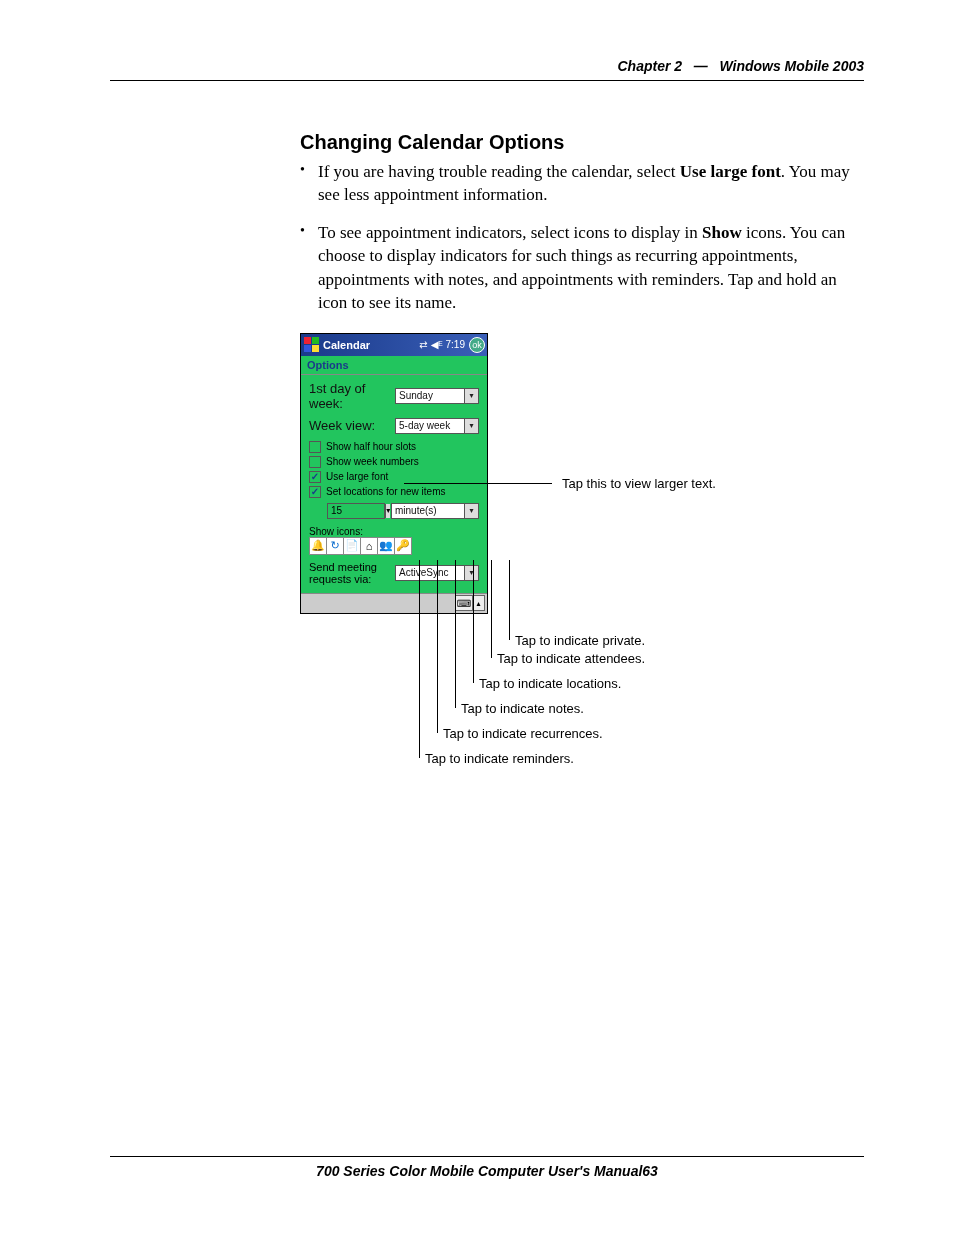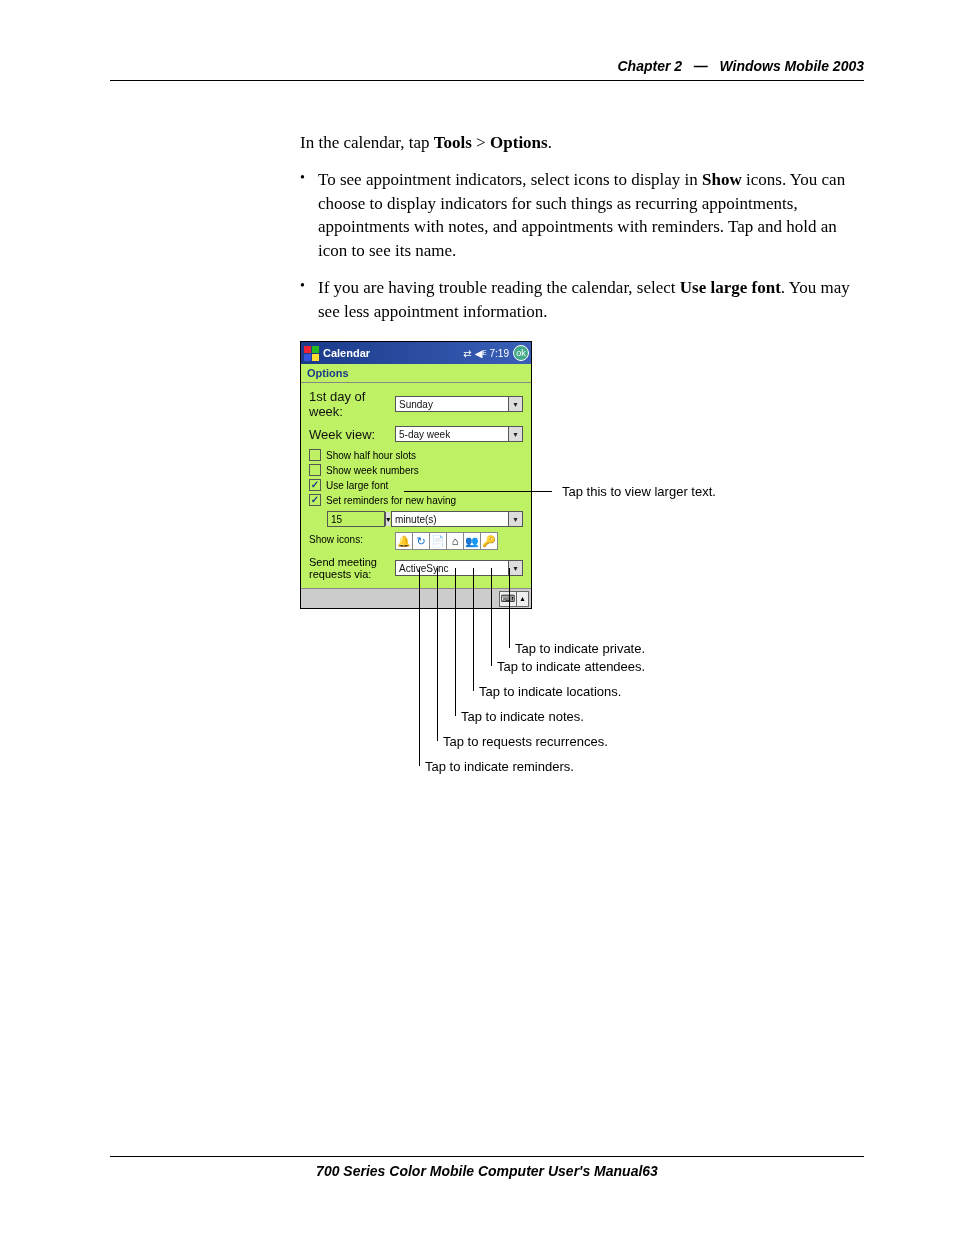--- a/index.html
+++ b/index.html
@@ -69,23 +69,23 @@
   .shot-wrap {
     position: relative;
     margin-top: 18px;
     width: 560px;
     height: 460px;
   }
   .device {
     position: absolute;
     left: 0;
     top: 0;
-    width: 232px;
+    width: 188px;
     border: 1px solid #000;
-    background: #bef264;
+    background: #22c55e;
     font-family: Tahoma, Arial, sans-serif;
     font-size: 11px;
   }
   .titlebar {
     background: linear-gradient(to right, #1a3a8a, #3a5fb8);
     color: #fff;
     display: flex;
     align-items: center;
     height: 22px;
     padding: 0 2px;
@@ -153,21 +153,21 @@
   .numrow { display:flex; align-items:center; margin: 5px 0 5px 18px; gap:6px;}
   .numdd {
     width: 58px; height:16px; border:1px solid #555; display:flex; align-items:center; font-size:10px;gap:40px;
   }
   .numdd .val { flex:1; padding:0 3px; }
   .numdd .arr {
     width:14px; height:14px; border-left:1px solid #555; background:#ddd;
     display:flex; align-items:center; justify-content:center; font-size:8px;
   }
   .iconrow {
-    display:flex; align-items:flex-start; margin-top:4px; margin-bottom:6px;
+    display:flex; align-items:flex-start; margin-top:4px; margin-bottom:6px;flex-direction:column;
   }
   .iconrow .lbl { width:86px; font-size:10px; padding-top:2px;}
   .iconbtns { display:flex; }
   .iconbtn {
     width:18px; height:18px; border:1px solid #888; margin-left:-1px;
     display:flex; align-items:center; justify-content:center; font-size:11px;
     background:#fff;
   }
   .iconbtn:first-child { margin-left:0; }
   .sendrow { display:flex; align-items:center; margin-top:4px;}
@@ -214,31 +214,29 @@
 
 <div class="page">
   <div class="header-line">
     <span>Chapter 2</span>
     &nbsp;&nbsp;<span>—</span>&nbsp;&nbsp;
     <span>Windows Mobile 2003</span>
   </div>
   <hr class="header-rule">
 
   <div class="content">
-
-    <p class="body-text">
-      <span>In the calendar, tap </span><b>Tools</b><span> &gt; </span><b>Options</b><span>.</span>
-    </p>
+    <div class="section-title">Changing Calendar Options</div>
+
 
     <ul class="bullets">
       <li>
-        <span>To see appointment indicators, select icons to display in </span><b>Show</b><span> icons. You can choose to display indicators for such things as recurring appointments, appointments with notes, and appointments with reminders. Tap and hold an icon to see its name.</span>
+        <span>If you are having trouble reading the calendar, select </span><b>Use large font</b><span>. You may see less appointment information.</span>
       </li>
       <li>
-        <span>If you are having trouble reading the calendar, select </span><b>Use large font</b><span>. You may see less appointment information.</span>
+        <span>To see appointment indicators, select icons to display in </span><b>Show</b><span> icons. You can choose to display indicators for such things as recurring appointments, appointments with notes, and appointments with reminders. Tap and hold an icon to see its name.</span>
       </li>
     </ul>
 
     <div class="shot-wrap">
 
       <div class="device">
         <div class="titlebar">
           <span class="winflag">
             <span class="wf-r"></span>
               <span class="wf-g"></span>
@@ -279,21 +277,21 @@
           <div class="chkline">
             <span class="chk"></span>
             <span>Show week numbers</span>
           </div>
           <div class="chkline" style="position:relative;">
             <span class="chk on"></span>
             <span>Use large font</span>
           </div>
           <div class="chkline">
             <span class="chk on"></span>
-            <span>Set reminders for new having</span>
+            <span>Set locations for new items</span>
           </div>
 
           <div class="numrow">
             <div class="numdd">
               <span class="val">15</span>
               <span class="arr">▾</span>
             </div>
             <div class="dd" style="flex:1">
               <span class="val">minute(s)</span>
               <span class="arr">▾</span>
@@ -337,21 +335,21 @@
       <div class="lead" style="left:137px; top:227px; width:1px; height:173px;"></div>
       <div class="lead" style="left:155px; top:227px; width:1px; height:148px;"></div>
       <div class="lead" style="left:173px; top:227px; width:1px; height:123px;"></div>
       <div class="lead" style="left:191px; top:227px; width:1px; height:98px;"></div>
       <div class="lead" style="left:209px; top:227px; width:1px; height:80px;"></div>
 
       <div class="callout" style="left:215px; top:300px;">Tap to indicate private.</div>
       <div class="callout" style="left:197px; top:318px;">Tap to indicate attendees.</div>
       <div class="callout" style="left:179px; top:343px;">Tap to indicate locations.</div>
       <div class="callout" style="left:161px; top:368px;">Tap to indicate notes.</div>
-      <div class="callout" style="left:143px; top:393px;">Tap to requests recurrences.</div>
+      <div class="callout" style="left:143px; top:393px;">Tap to indicate recurrences.</div>
       <div class="callout" style="left:125px; top:418px;">Tap to indicate reminders.</div>
     </div>
   </div>
 
   <div class="footer">
     <span>700 Series Color Mobile Computer User's Manual</span>
     <span>63</span>
   </div>
 </div>
 

